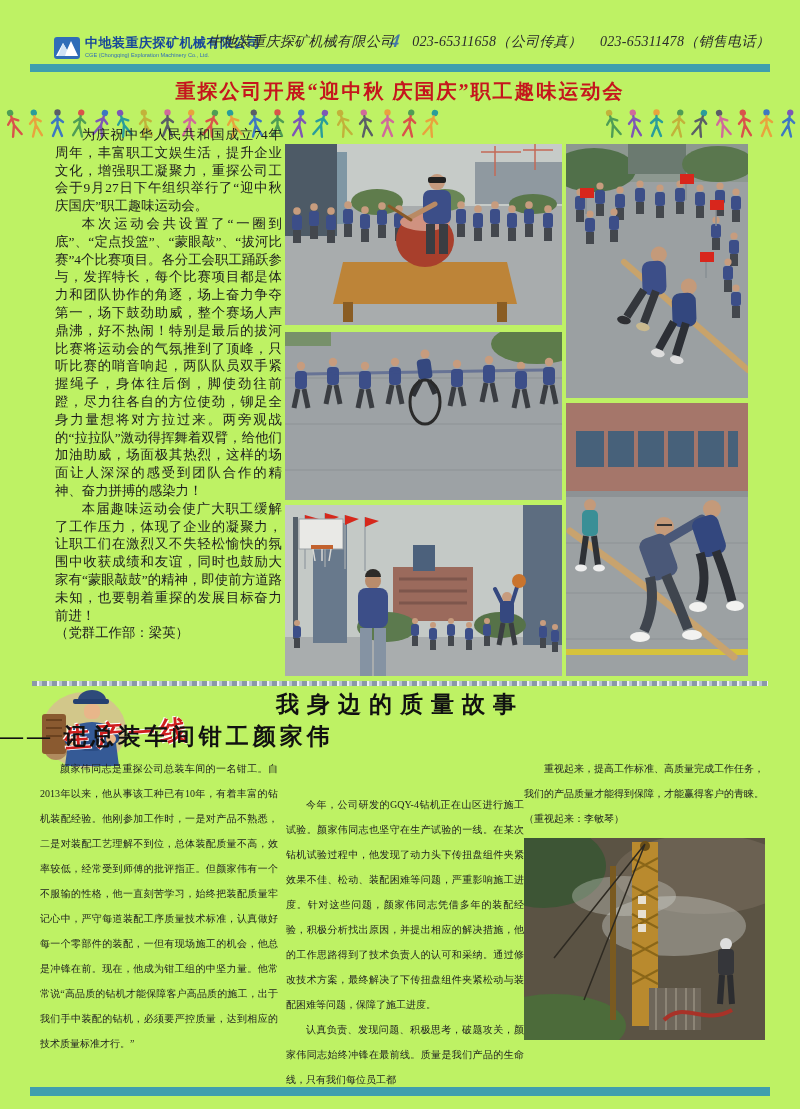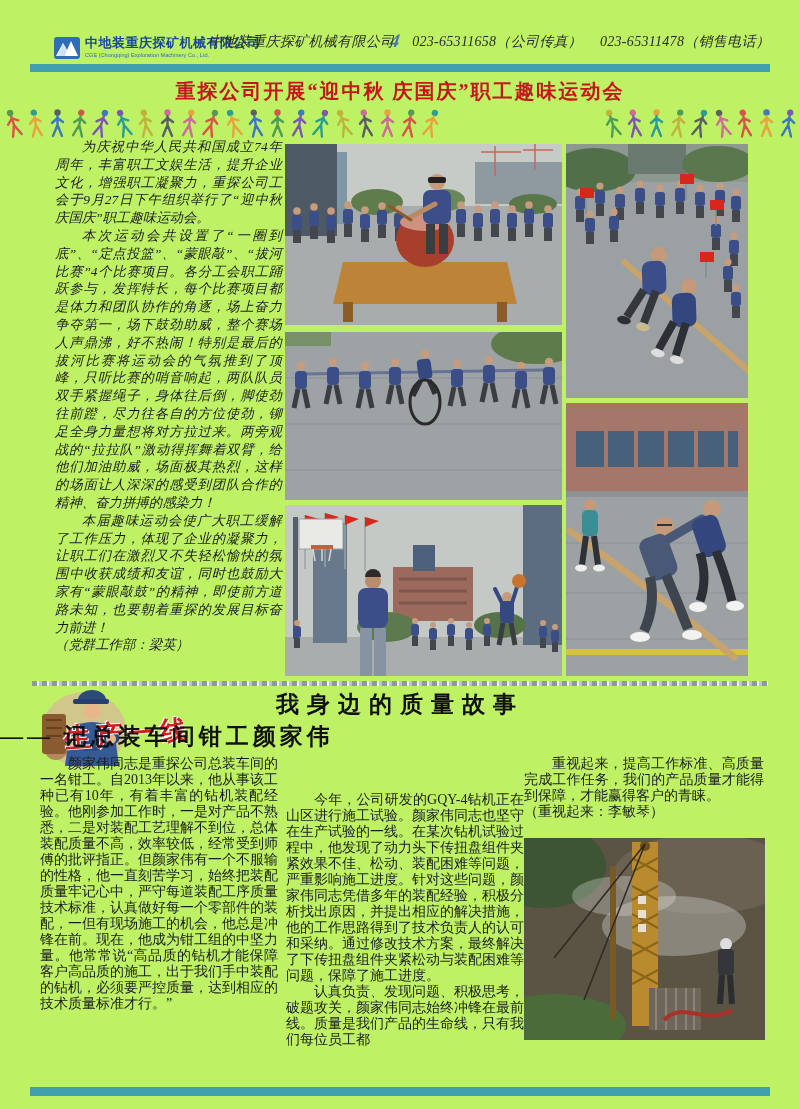--- a/index.html
+++ b/index.html
@@ -15,40 +15,40 @@
   .masthead-right span{margin-left:14px;}
   .bar{position:absolute;left:30px;right:30px;height:8px;background:#3f9fad;}
   .bar-top{top:64px;}
   .bar-bottom{top:1087px;height:9px;}
   
   .a1-title{position:absolute;left:0;right:0;top:78px;text-align:center;font-size:20px;font-weight:bold;
             color:#c5161d;letter-spacing:2px;}
   .banner{position:absolute;top:105px;height:34px;display:flex;align-items:flex-end;gap:7px;}
   .banner-left{left:6px;width:452px;}
   .banner-right{right:4px;width:198px;justify-content:flex-end;}
-  .a1-body{position:absolute;left:55px;top:138px;width:227px;font-size:13.4px;line-height:17.8px;font-style:italic;}
+  .a1-body{position:absolute;left:55px;top:126px;width:227px;font-size:13.4px;line-height:17.8px;}
   .a1-body p{margin:0;text-indent:2em;text-align:justify;}
   .attr1{margin-top:6px;text-align:right;text-indent:0 !important;padding-right:2px;}
   .photo{position:absolute;overflow:hidden;background:#9aa0a2;}
   .photo svg{display:block;width:100%;height:100%;}
   .grid{position:absolute;left:285px;top:144px;width:463px;height:532px;}
   .ph-drum{left:0;top:0;width:277px;height:181px;}
   .ph-circle{left:0;top:188px;width:277px;height:168px;}
   .ph-basket{left:0;top:361px;width:277px;height:171px;}
   .ph-tugcrowd{left:281px;top:0;width:182px;height:254px;}
   .ph-tugclose{left:281px;top:259px;width:182px;height:273px;}
   
   .divider2{position:absolute;left:32px;right:32px;top:681px;height:5px;
             background:repeating-linear-gradient(90deg,#8a98a8 0 5px,#eef1f4 5px 7px,#b9c4cf 7px 10px);}
   .worker{position:absolute;left:40px;top:686px;width:102px;height:84px;}
   .badge{position:absolute;left:64px;top:716px;font-size:27px;font-weight:bold;color:#cf1f1f;
          letter-spacing:5px;transform:rotate(-4deg);text-shadow:1px 1px 0 #fff,-1px -1px 0 #fff;}
   .a2-title1{position:absolute;left:0;right:0;top:689px;text-align:center;font-size:23px;font-weight:bold;letter-spacing:8px;color:#111;}
   .a2-title2{position:absolute;left:0;right:0;top:721px;text-align:left;font-size:23px;font-weight:bold;letter-spacing:4px;color:#111;}
-  .a2-col{position:absolute;top:756px;width:238px;font-size:14px;line-height:16px;}
+  .a2-col{position:absolute;top:756px;width:238px;font-size:10px;line-height:25px;}
   .a2-col p{margin:0;text-indent:2em;text-align:justify;}
   .a2-c1{left:40px;}
   .a2-c2{left:286px;margin-top:36px;}
   .a2-c3{left:524px;width:240px;}
   .attr2{margin-top:4px;text-align:right;text-indent:0 !important;padding-right:4px;}
   .ph-drill{left:524px;top:838px;width:241px;height:202px;}
 </style>
 </head>
 <body>
 

